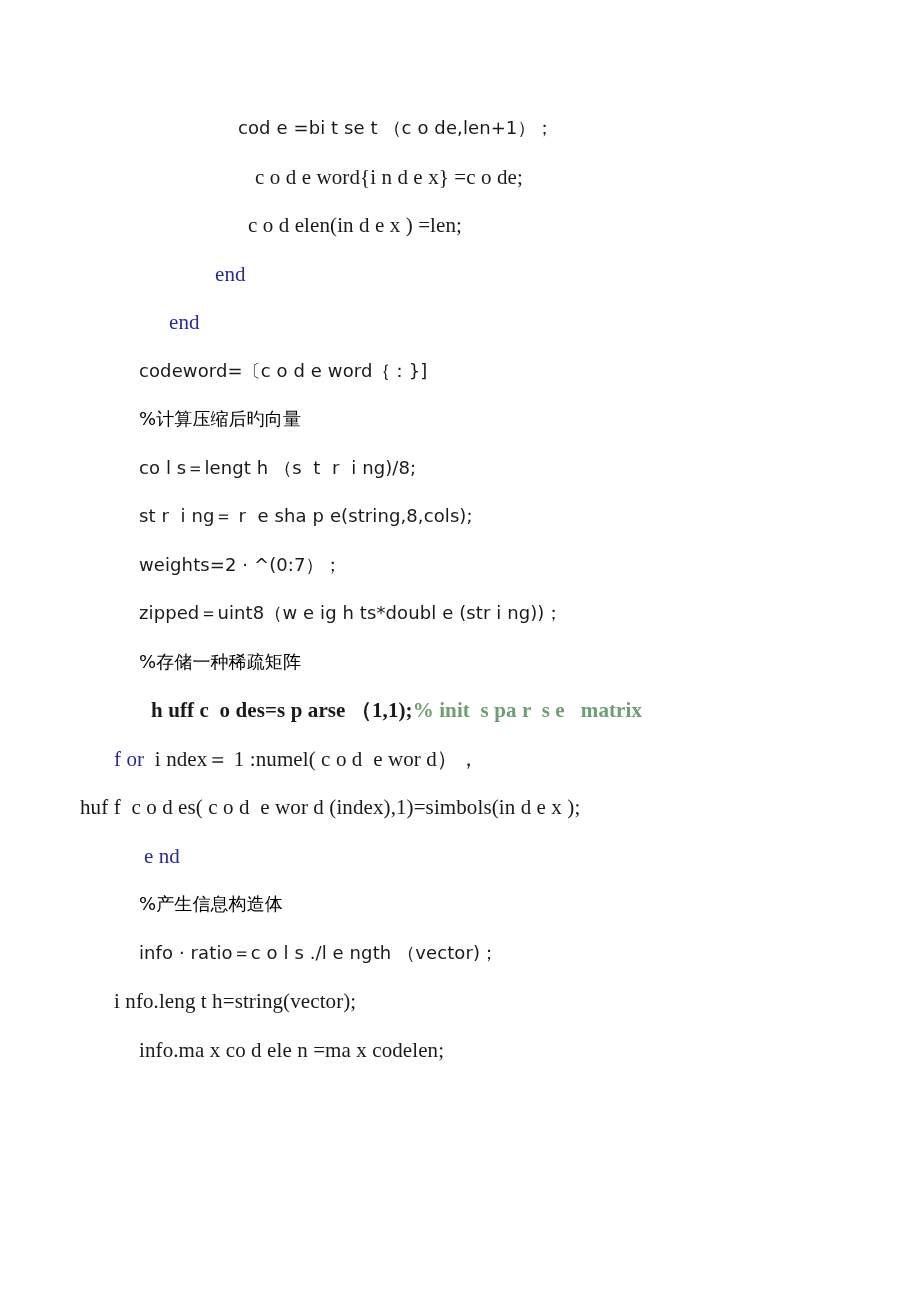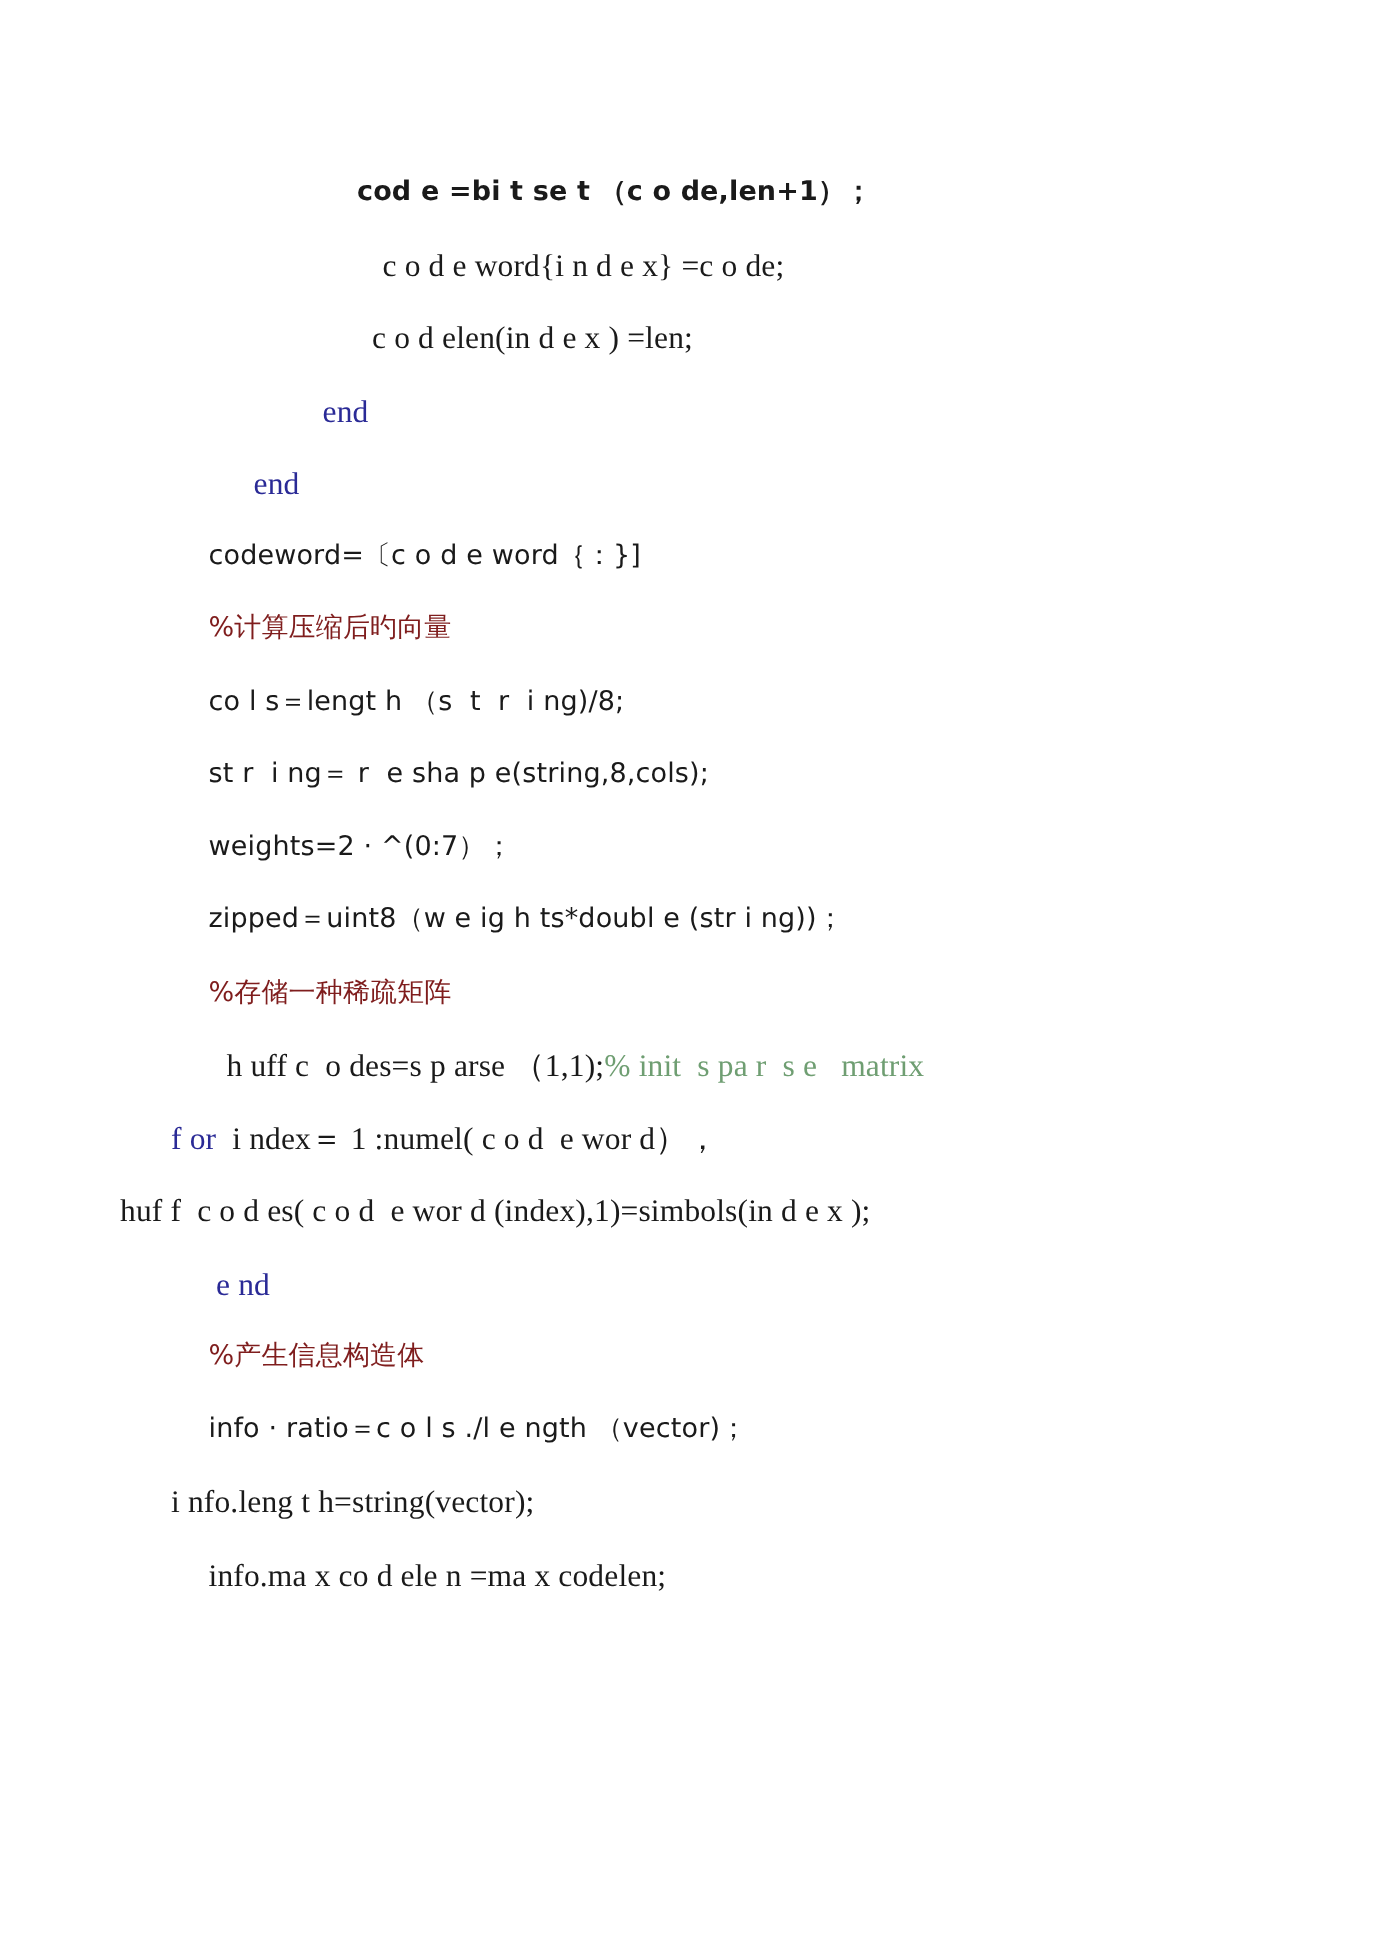--- a/index.html
+++ b/index.html
@@ -41,33 +41,33 @@
     color: #2a2a96;
   }
   .line .cmt {
     color: #6f9e72;
   }
   .line.blue {
     color: #2a2a96;
     margin-left: 30px;
   }
   .line.green {
-    color: #7f1d1d;
+    color: #000000;
   }
   .line.cjk {
     font-family: "DejaVu Sans", "Liberation Sans", sans-serif;
     font-size: 18px;
   }
   
   .i0  { padding-left: 139px; }
   .i1  { padding-left: 114px; }
-  .i2  { padding-left: 151px; }
+  .i2  { padding-left: 151px; font-weight: bold; }
   .i4  { padding-left: 185px; }
   .i5  { padding-left: 80px; }
-  .i6  { padding-left: 238px; font-weight: bold; }
+  .i6  { padding-left: 238px; }
   .i7  { padding-left: 248px; }
   .i8  { padding-left: 255px; }
 </style>
 </head>
 <body>
 
 <div class="page">
   <div class="code-body" id="code-body">
       <div class="line i6 cjk">cod e =bi t se t （c o de,len+1）；</div>
       <div class="line i8">c o d e word{i n d e x} =c o de;</div>

